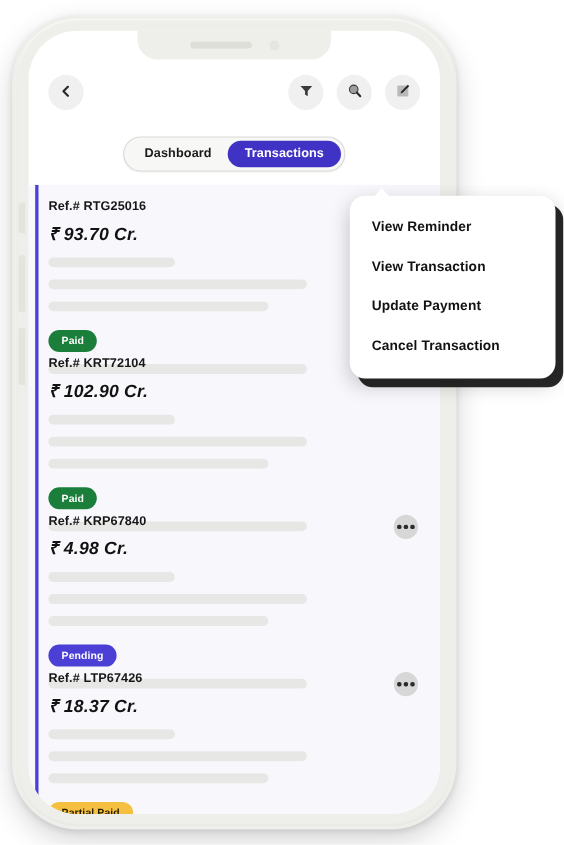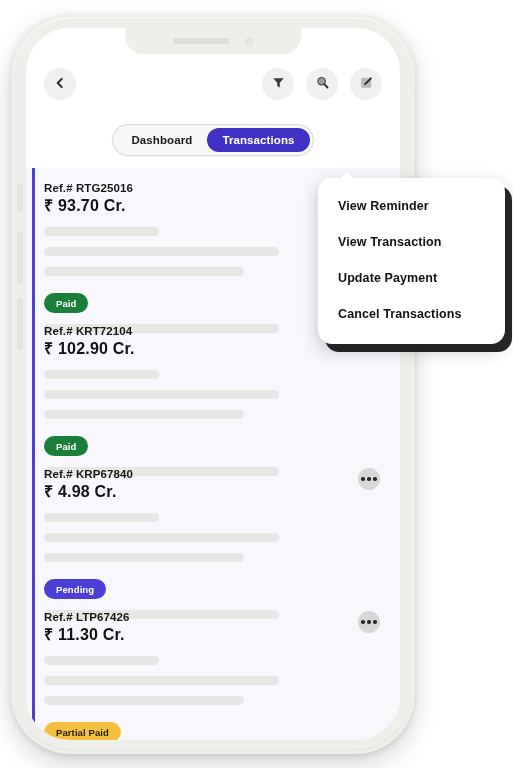--- a/index.html
+++ b/index.html
@@ -101,21 +101,21 @@
     position: absolute; left: 6px; top: 0; width: 3px; height: 100%;
     background: #4b3fd6;
   }
   .card {
     position: relative;
     padding: 14px 20px 10px 18px;
     height: 143px;
   }
   .card-head { display: flex; justify-content: space-between; align-items: flex-start; }
   .ref { font-size: 11.5px; font-weight: 700; color: #171717; letter-spacing: .1px; }
-  .amount { font-size: 16px; font-weight: 700; color: #121212; letter-spacing: .2px; }
+  .amount { font-size: 16px; font-weight: 700; color: #121212; margin-top: 7px; letter-spacing: .2px; font-style: italic; }
   .dots-btn {
     width: 22px; height: 22px; border-radius: 50%;
     background: #d7d7d7; border: none; cursor: pointer; flex: none;
     display: flex; align-items: center; justify-content: center; gap: 2.5px;
   }
   .dots-btn i { width: 3.4px; height: 3.4px; border-radius: 50%; background: #2b2b2b; display: block; }
 
   .skel { background: #e7e7e5; border-radius: 6px; height: 9px; }
   .sk-row { margin-top: 11px; }
   .sk-short { width: 115px; }
@@ -272,21 +272,21 @@
         <div class="skel sk-full sk-row"></div>
         <div class="skel sk-med sk-row"></div>
         <div class="badge pending">Pending</div>
         <div class="skel sk-bottom"></div>
       </div>
 
       <div class="card">
         <div class="card-head">
           <div>
             <div class="ref">Ref.# LTP67426</div>
-            <div class="amount">₹ 11.30 Cr.</div>
+            <div class="amount">₹ 18.37 Cr.</div>
           </div>
           <button class="dots-btn">
             <i></i>
               <i></i>
               <i></i>
           </button>
         </div>
         <div class="skel sk-short sk-row"></div>
         <div class="skel sk-full sk-row"></div>
         <div class="skel sk-med sk-row"></div>
@@ -295,16 +295,16 @@
       </div>
     </div>
 
   </div>
 
   <div class="menu">
     <div class="menu-notch"></div>
     <div class="menu-item">View Reminder</div>
     <div class="menu-item">View Transaction</div>
     <div class="menu-item">Update Payment</div>
-    <div class="menu-item">Cancel Transactions</div>
+    <div class="menu-item">Cancel Transaction</div>
   </div>
 
 </div>
 
 </body></html>

